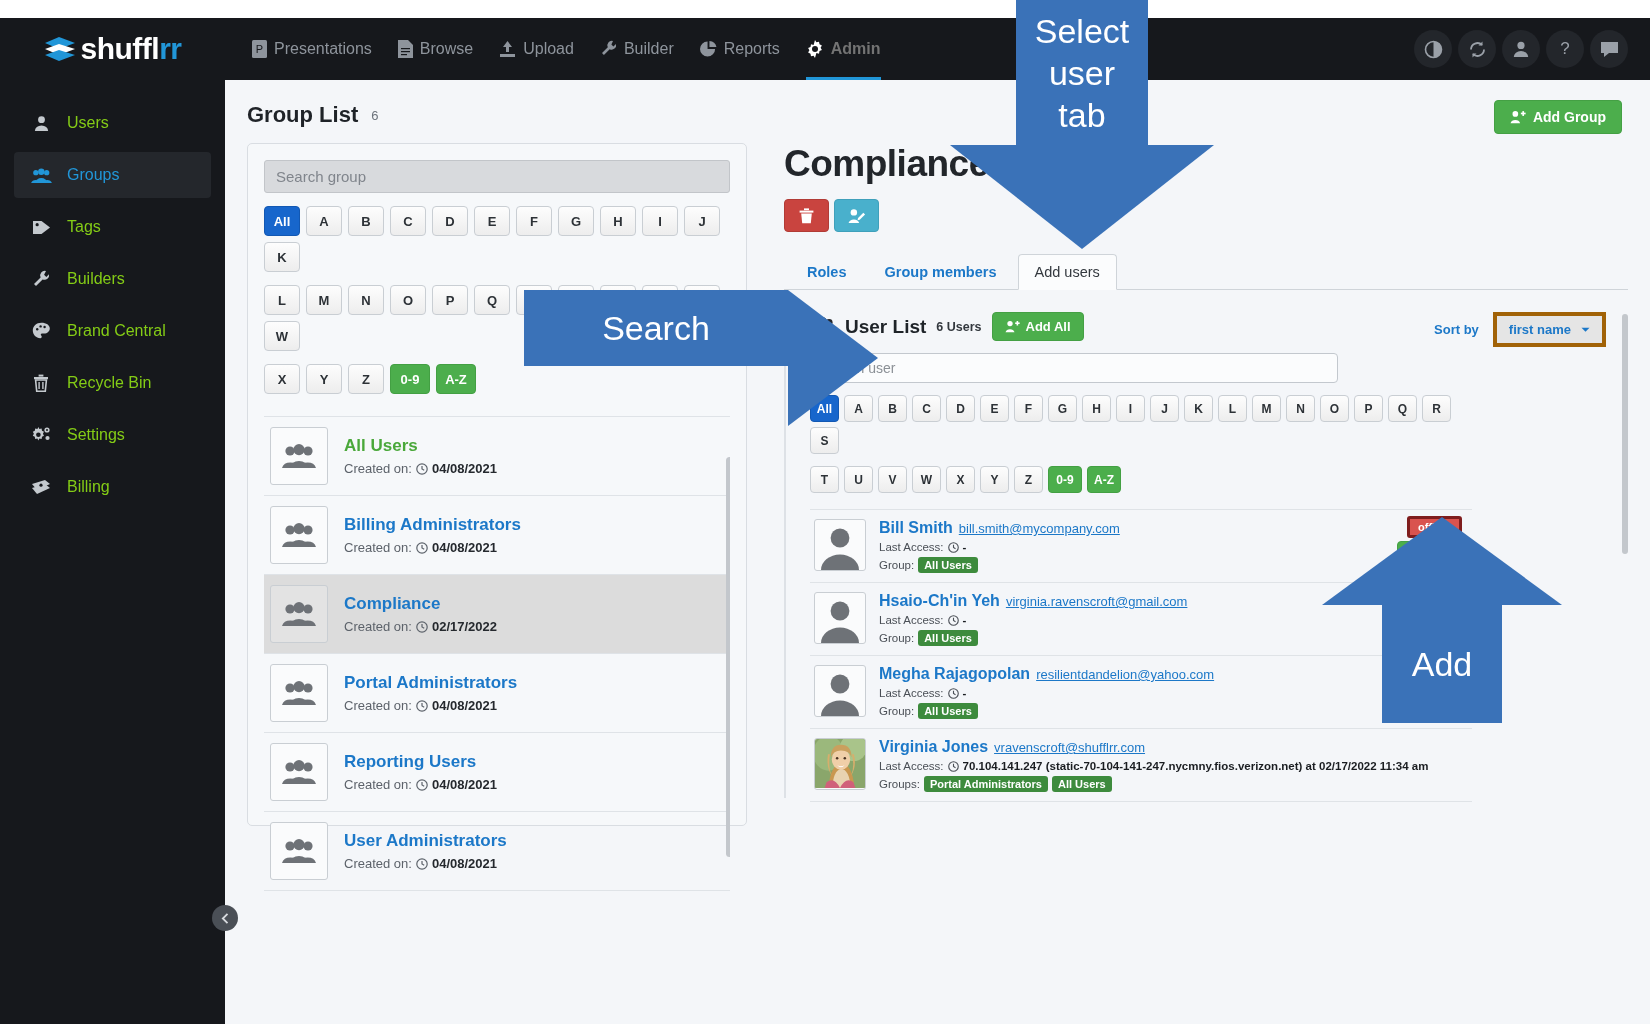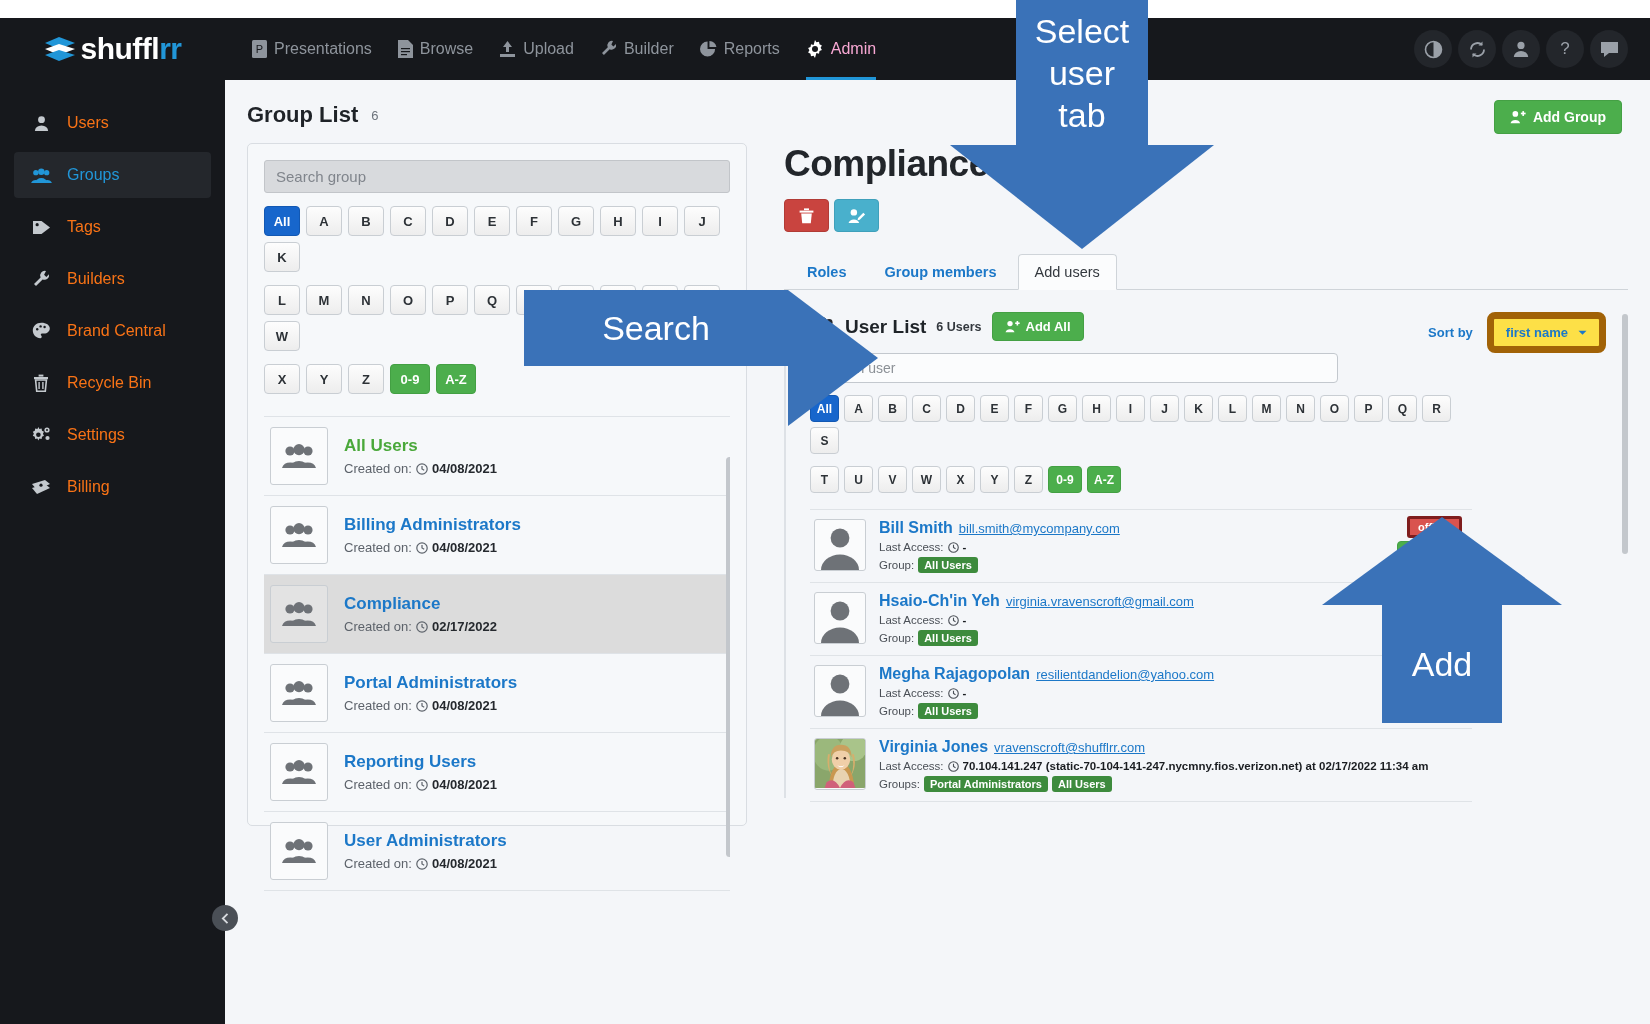--- a/index.html
+++ b/index.html
@@ -39,21 +39,21 @@
   .logo .rr { color: #2196d8; }
 
   .nav { display: flex; align-items: center; height: 62px; padding-left: 14px; flex: 1; }
   .nav-item {
     display: flex; align-items: center; gap: 7px;
     color: #8e949c; font-size: 16px;
     padding: 0 13px; height: 62px; cursor: pointer;
     position: relative;
   }
   .nav-item .nicon { display: flex; align-items: center; }
-  .nav-item.active { color: #f9a8d4; font-weight: normal; }
+  .nav-item.active { color: #737373; font-weight: bold; }
   .nav-item.active::after {
     content: ""; position: absolute; left: 13px; right: 13px; bottom: 0;
     height: 3px; background: #2196d8;
   }
   .topright { display: flex; align-items: center; gap: 6px; padding-right: 22px; }
   .circ-btn {
     width: 38px; height: 38px; border-radius: 50%;
     background: #23262b;
     display: flex; align-items: center; justify-content: center;
     color: #9aa0a8; cursor: pointer; font-size: 17px;
@@ -63,21 +63,21 @@
   .sidebar {
     position: absolute; left: 0; top: 80px; width: 225px; bottom: 0;
     background: #16181c;
     padding-top: 20px;
     z-index: 4;
   }
   .side-item {
     display: flex; align-items: center; gap: 15px;
     height: 46px; margin: 0 14px 6px 14px;
     padding-left: 16px; border-radius: 4px;
-    color: #f97316; font-size: 16px; cursor: pointer;
+    color: #84cc16; font-size: 16px; cursor: pointer;
   }
   .side-item.active { background: #24272c; color: #2196d8; }
   .side-item .sicon { width: 22px; display: flex; align-items: center; justify-content: center; }
   .side-collapse {
     position: absolute; left: 212px; bottom: 93px;
     width: 26px; height: 26px; border-radius: 50%;
     background: #4a4f56; color: #d8dbdf;
     display: flex; align-items: center; justify-content: center;
     font-size: 12px; cursor: pointer;
   }
@@ -197,21 +197,21 @@
   .ul-title { font-size: 19px; font-weight: bold; color: #1e2328; }
   .ul-count { font-size: 12.5px; font-weight: bold; color: #33383e; }
   .addall-btn {
     background: #4cae4c; border: 1px solid #44a044; border-radius: 4px;
     color: #fff; font-size: 13px; font-weight: bold;
     padding: 6px 12px; display: flex; align-items: center; gap: 6px; cursor: pointer;
   }
   .sortwrap { position: absolute; right: 22px; top: 0; display: flex; align-items: center; gap: 14px; }
   .sortby { font-size: 13px; font-weight: bold; color: #1c78c8; }
   .sortsel {
-    background: #fde047; border: 7px solid #a16207; border-radius: 8px;
+    background: #e5e5e5; border: 4px solid #a16207; border-radius: 0;
     padding: 6px 12px; font-size: 13px; font-weight: bold; color: #1c78c8;
     display: flex; align-items: center; gap: 10px; cursor: pointer;
   }
 
   .search-user {
     display: block; width: 528px; height: 30px; margin-top: 12px;
     background: #fbfcfd; border: 1px solid #c3c8ce; border-radius: 4px;
     padding: 0 9px; font-size: 14px; color: #3b3f44;
     font-family: "Liberation Sans", sans-serif;
   }
@@ -827,21 +827,21 @@
 
             <div class="urow">
               <div class="uavatar">
                 <svg width="44" height="46" viewBox="0 0 44 46">
                     <circle cx="22" cy="14" r="9.4" fill="#6e7277"></circle>
                     <path d="M3 46 a19 15.5 0 0 1 38 0 Z" fill="#6e7277"></path>
                   </svg>
               </div>
               <div style="flex:1;">
                 <div>
-                  <span class="uname">Hsaio-Ch'in Yeh</span><span class="uemail">virginia.vravenscroft@gmail.com</span>
+                  <span class="uname">Hsaio-Ch'in Yeh</span><span class="uemail">virginia.ravenscroft@gmail.com</span>
                 </div>
                 <div class="uline">
                   <span>Last Access:</span>
                   <svg width="11" height="11" viewBox="0 0 12 12">
                       <circle cx="6" cy="6" r="5.2" fill="none" stroke="#4a4f56" stroke-width="1.2"></circle>
                       <path d="M6 3 V6 L8.2 7.3" fill="none" stroke="#4a4f56" stroke-width="1.2"></path>
                     </svg>
                   <b>-</b>
                 </div>
                 <div class="uline">

